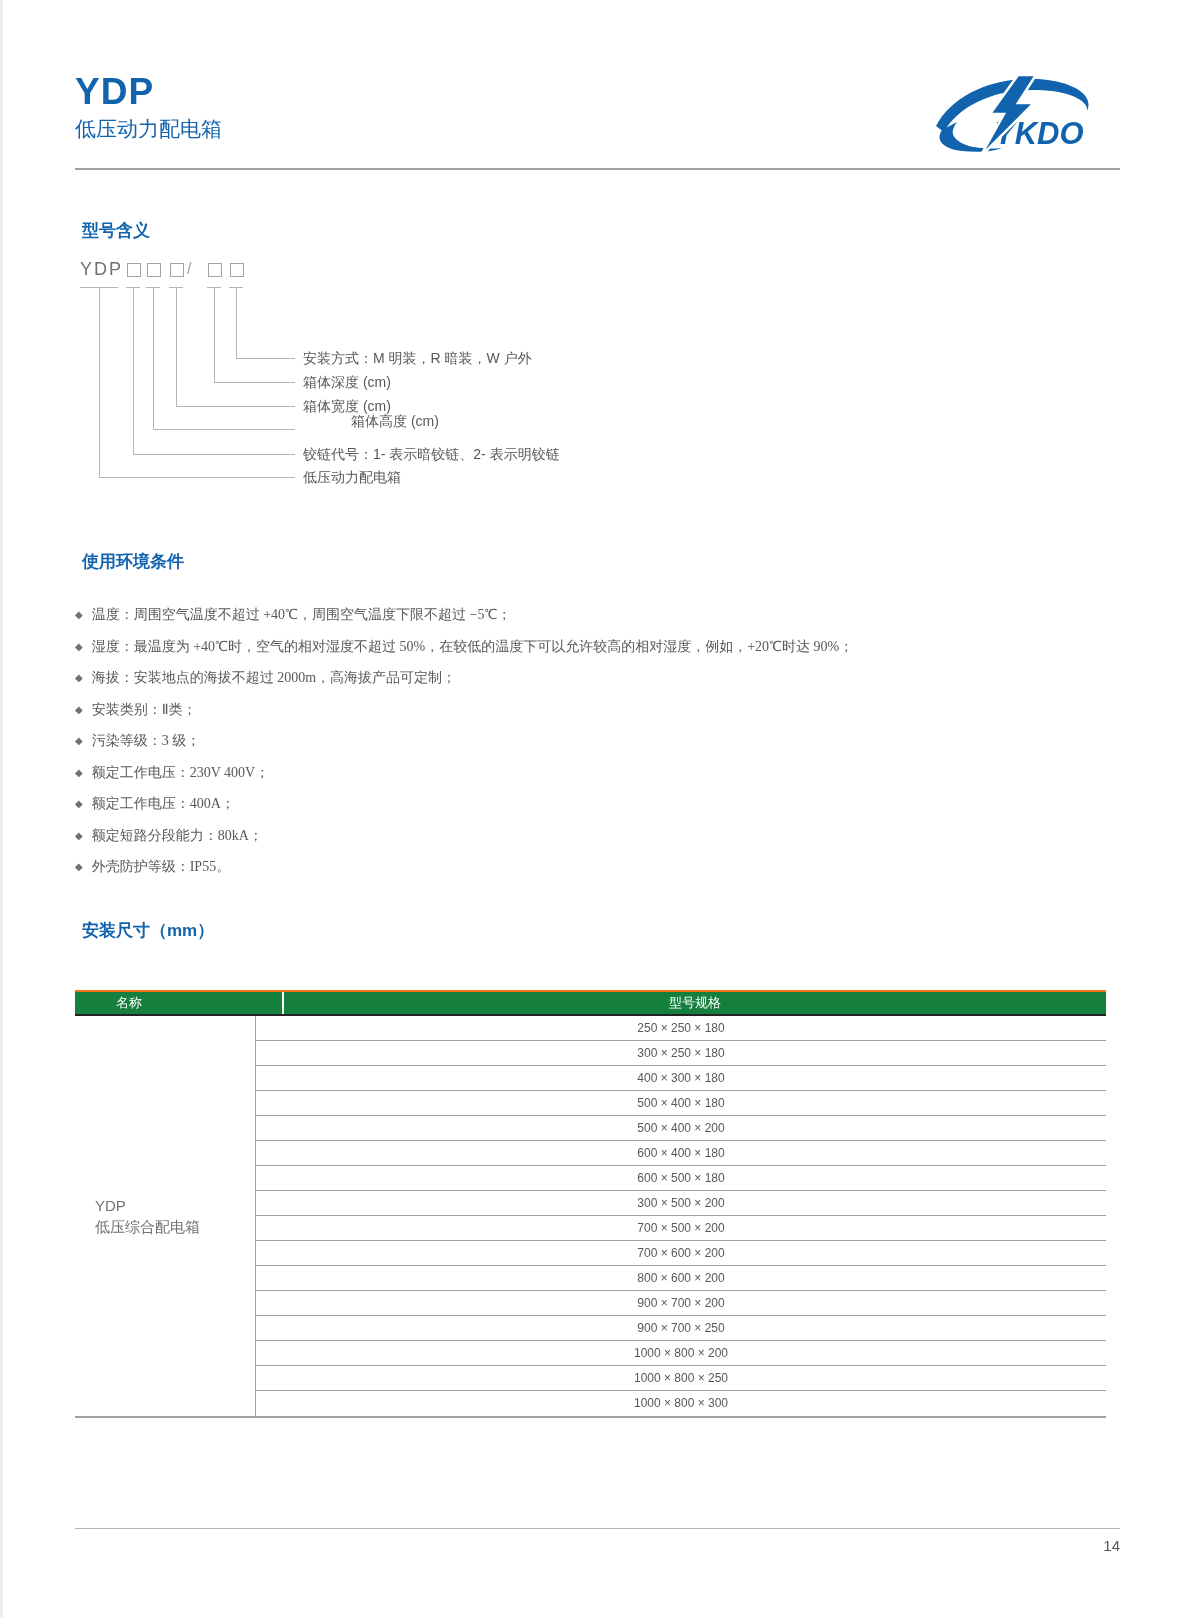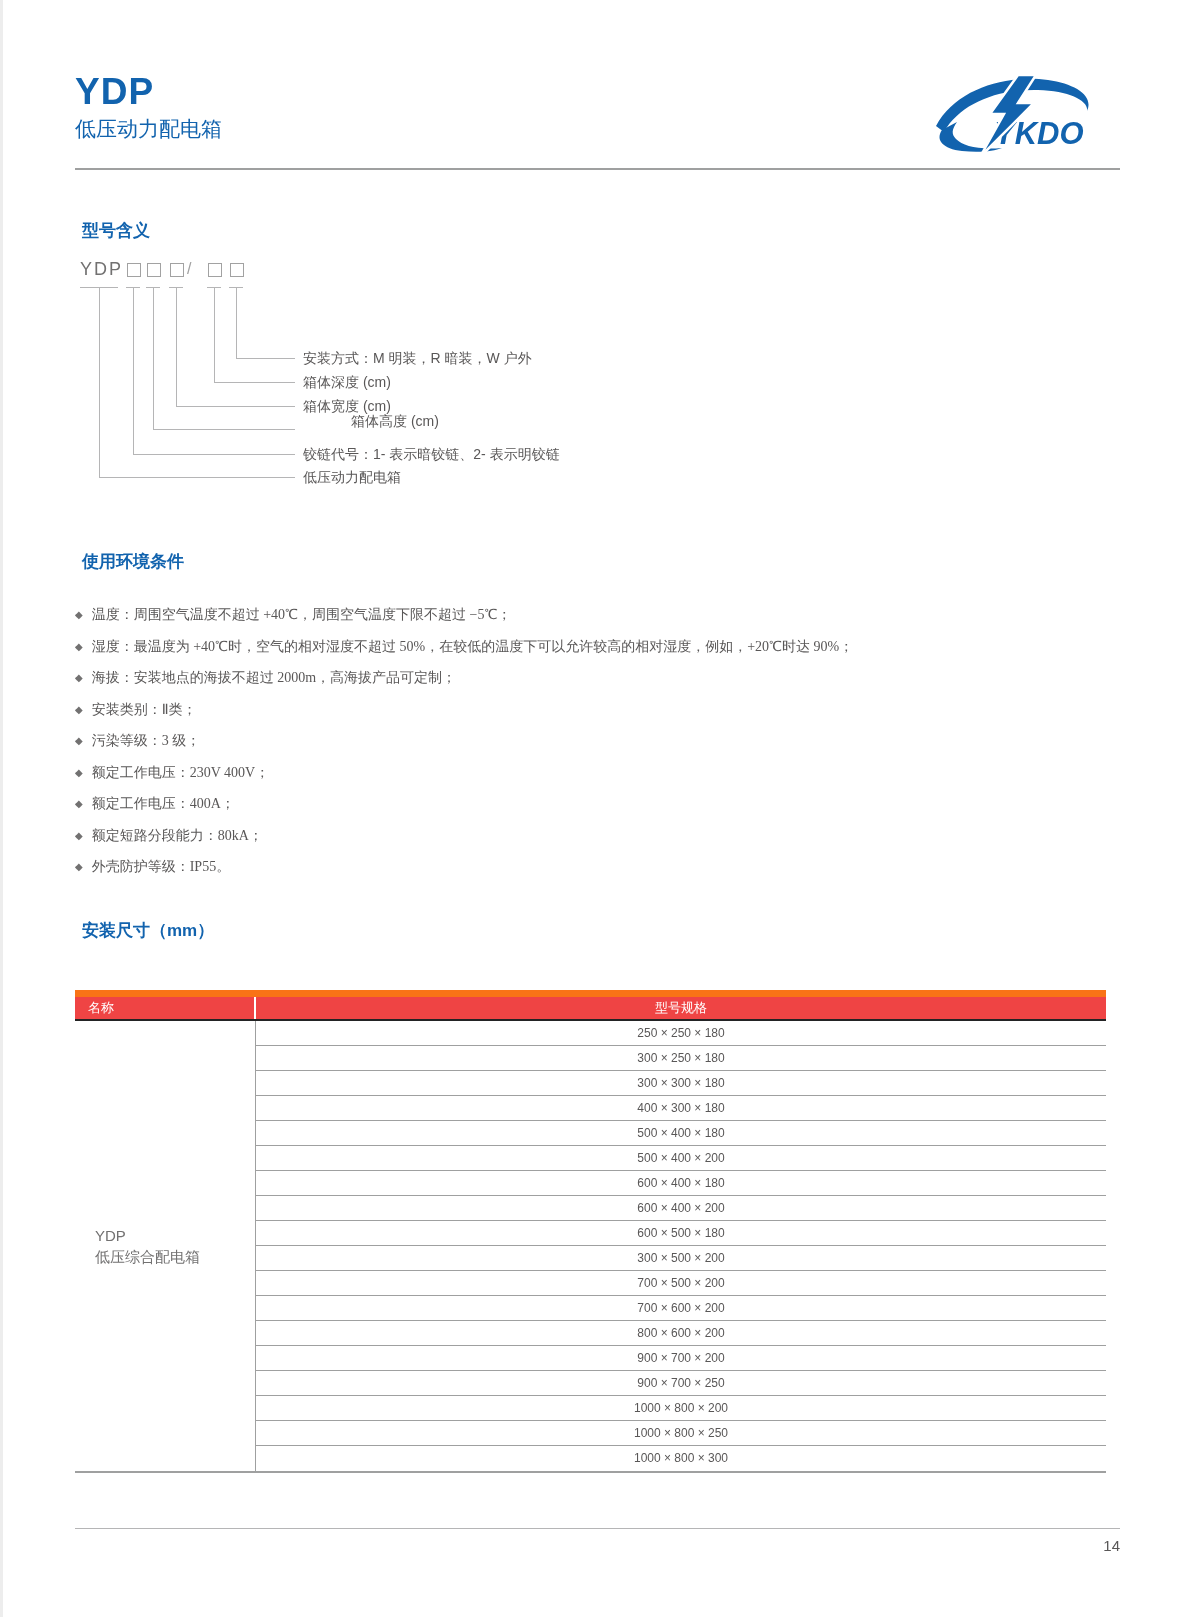--- a/index.html
+++ b/index.html
@@ -31,21 +31,21 @@
   .vline{position:absolute;width:1px;background:#b5b5b6;top:30px;}
   .diagram-label{position:absolute;left:228px;height:20px;line-height:20px;font-size:14px;color:#595757;white-space:nowrap;}
 
   
   .bullets{list-style:none;margin:34px 0 0 0;padding:0;}
   .bullets li{display:flex;align-items:flex-start;margin-bottom:16px;font-size:14px;line-height:15.5px;color:#595757;}
   .diamond{color:#727171;font-size:10px;line-height:15.5px;margin-right:9px;}
 
   
   .spec-table{width:1031px;margin-top:48px;}
-  .t-header{display:flex;height:22px;background:#ef4444;border-top:7px solid #f97316;border-bottom:2px solid #232324;color:#ffffff;font-size:13px;line-height:22px;}
+  .t-header{display:flex;height:22px;background:#15803d;border-top:2px solid #f97316;border-bottom:2px solid #232324;color:#ffffff;font-size:13px;line-height:22px;padding-left:28px;}
   .t-h-left{width:179px;padding-left:13px;box-sizing:border-box;}
   .t-h-div{width:2px;background:#ffffff;}
   .t-h-right{flex:1;text-align:center;}
   .t-body{display:flex;border-bottom:2px solid #9fa0a0;}
   .t-left{width:181px;border-right:1px solid #9fa0a0;display:flex;flex-direction:column;justify-content:center;padding-left:20px;box-sizing:border-box;color:#727171;font-size:15px;line-height:21px;}
   .t-right{flex:1;display:flex;flex-direction:column;}
   .t-row{height:25px;line-height:24px;text-align:center;font-size:12px;color:#595757;border-bottom:1px solid #9fa0a0;box-sizing:border-box;}
   .t-row:last-child{border-bottom:none;}
 
   
@@ -167,26 +167,24 @@
       <div class="t-h-right">型号规格</div>
     </div>
     <div class="t-body">
       <div class="t-left">
         <div>YDP</div>
         <div>低压综合配电箱</div>
       </div>
       <div class="t-right">
         <div class="t-row">250 × 250 × 180</div>
         <div class="t-row">300 × 250 × 180</div>
-        <div class="t-row">300 × 300 × 180</div>
         <div class="t-row">400 × 300 × 180</div>
         <div class="t-row">500 × 400 × 180</div>
         <div class="t-row">500 × 400 × 200</div>
         <div class="t-row">600 × 400 × 180</div>
-        <div class="t-row">600 × 400 × 200</div>
         <div class="t-row">600 × 500 × 180</div>
         <div class="t-row">300 × 500 × 200</div>
         <div class="t-row">700 × 500 × 200</div>
         <div class="t-row">700 × 600 × 200</div>
         <div class="t-row">800 × 600 × 200</div>
         <div class="t-row">900 × 700 × 200</div>
         <div class="t-row">900 × 700 × 250</div>
         <div class="t-row">1000 × 800 × 200</div>
         <div class="t-row">1000 × 800 × 250</div>
         <div class="t-row">1000 × 800 × 300</div>

